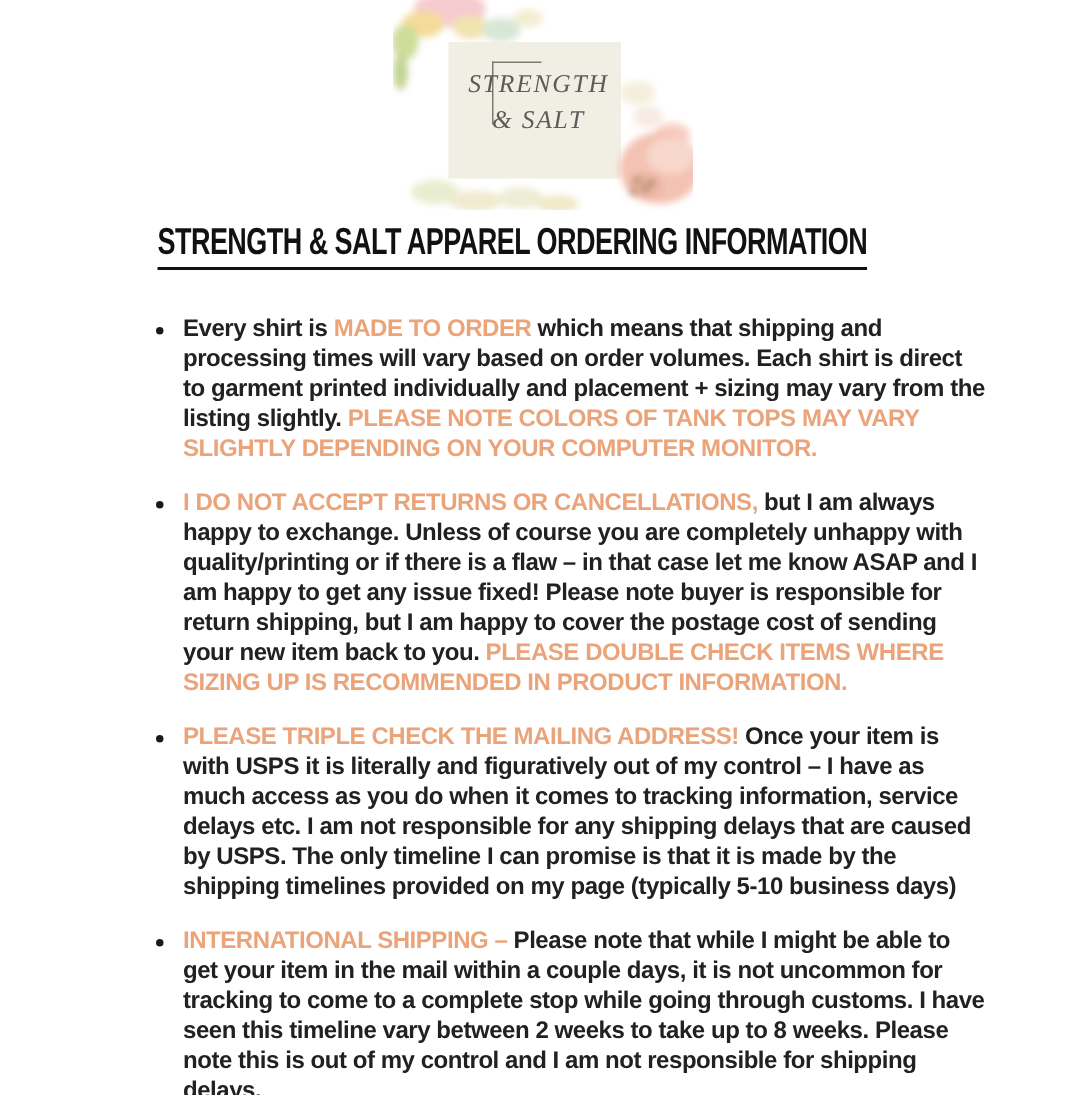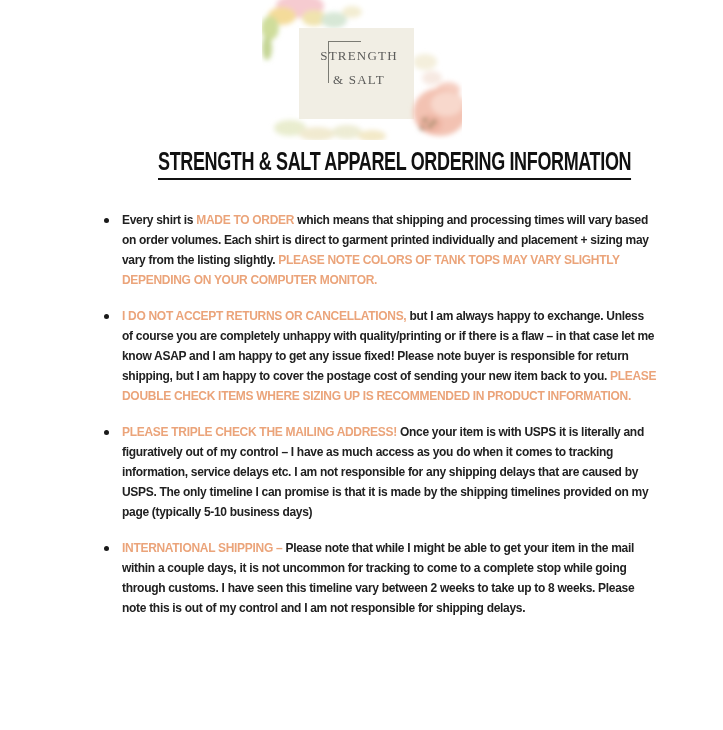--- a/index.html
+++ b/index.html
@@ -38,31 +38,32 @@
   }
   .logo-text {
     position: absolute;
     left: 37px;
     top: 49px;
     width: 115px;
     padding-left: 6px;
     box-sizing: border-box;
     text-align: center;
     font-family: "Liberation Serif", serif;
-    font-size: 13px;
+    font-size: 17px;
     line-height: 13px;
     letter-spacing: 1.2px;
     color: var(--logo-text, #5c5c5a);
+    font-style: italic;
   }
   .logo-text .line2 { margin-top: 11px; }
 
   
   .title-row {
     margin-top: 7px;
-    text-align: right;
+    text-align: left;
     white-space: nowrap;
     margin-left: 13px;
   }
   .page-title {
     display: inline-block;
     transform: scaleX(0.72);
     transform-origin: center;
     font-size: 25px;
     font-weight: bold;
     letter-spacing: -0.5px;
@@ -78,21 +79,21 @@
   }
   ul.info-list {
     list-style: none;
     margin: 0;
     padding: 0;
   }
   ul.info-list li {
     position: relative;
     padding-left: 27px;
     margin-bottom: 16px;
-    font-size: 12px;
+    font-size: 16px;
     line-height: 20px;
     letter-spacing: -0.3px;
     font-weight: 700;
     color: var(--body-color, #212121);
   }
   ul.info-list li::before {
     content: "";
     position: absolute;
     left: 9px;
     top: 8px;

